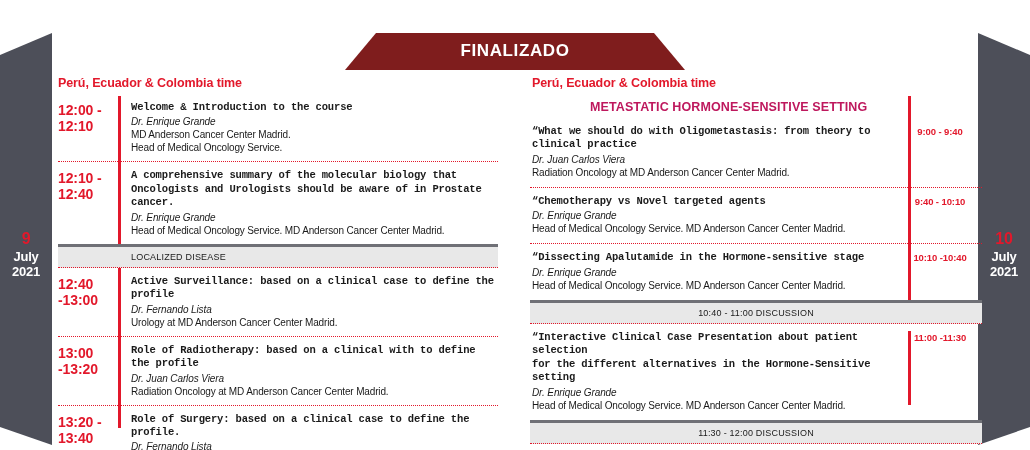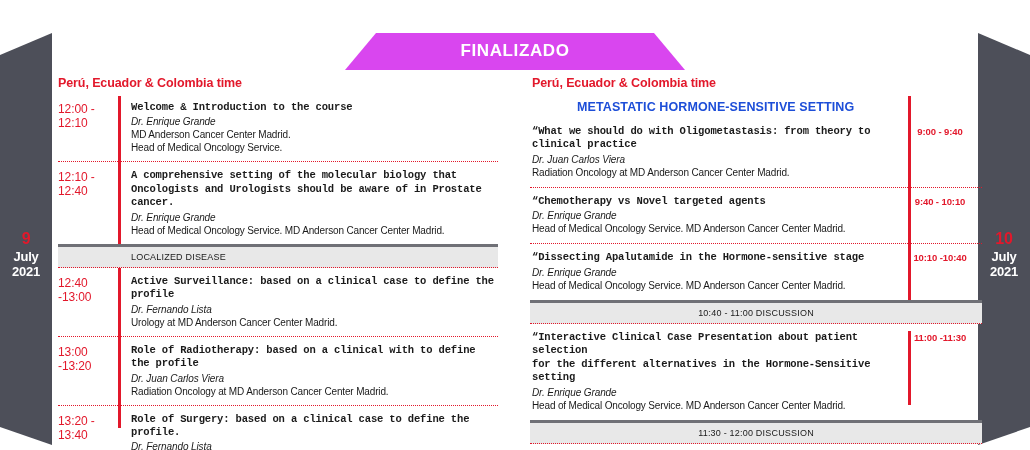--- a/index.html
+++ b/index.html
@@ -61,21 +61,21 @@
     letter-spacing: -0.2px;
   }
 
   
   .banner {
     position: absolute;
     left: 345px;
     top: 33px;
     width: 340px;
     height: 37px;
-    background: #d946ef;
+    background: #7f1d1d;
     clip-path: polygon(31px 0, calc(100% - 31px) 0, 100% 100%, 0 100%);
     color: #ffffff;
     font-size: 17px;
     font-weight: bold;
     letter-spacing: 0.6px;
     display: flex;
     align-items: center;
     justify-content: center;
     box-sizing: border-box;
     padding-bottom: 2px;
@@ -93,25 +93,25 @@
     color: #e2182b;
     font-size: 12.5px;
     font-weight: bold;
     letter-spacing: -0.1px;
     margin: 0 0 4px 0;
     padding-left: 0px;
   }
   .col.right .col-title { padding-left: 2px; }
 
   .section-title {
-    color: #1d4ed8;
+    color: #be185d;
     font-size: 12.5px;
     font-weight: bold;
     letter-spacing: 0.1px;
-    margin: 10px 0 4px 3px;
+    margin: 10px 0 4px 16px;
     padding-left: 44px;
   }
 
   
   .rail-left {
     position: absolute;
     left: 118px;
     top: 96px;
     width: 3px;
     background: #e2182b;
@@ -123,22 +123,22 @@
     display: flex;
     align-items: flex-start;
     padding: 7px 0 7px 0;
     border-bottom: 1px dotted #e2182b;
   }
   .lrow.last { border-bottom: none; }
   .lrow .time {
     width: 62px;
     flex: 0 0 62px;
     color: #e2182b;
-    font-size: 12px;
-    font-weight: normal;
+    font-size: 14px;
+    font-weight: bold;
     letter-spacing: -0.1px;
     padding-top: 1px;
     text-align: left;
   }
   .lrow .body {
     flex: 1 1 auto;
     padding-left: 11px;
   }
 
   .ttl {
@@ -251,21 +251,21 @@
         <div class="ttl">Welcome &amp; Introduction to the course</div>
         <div class="spk">Dr. Enrique Grande</div>
         <div class="aff">MD Anderson Cancer Center Madrid.</div>
         <div class="aff">Head of Medical Oncology Service.</div>
       </div>
     </div>
 
     <div class="lrow last">
       <div class="time">12:10 - 12:40</div>
       <div class="body">
-        <div class="ttl">A comprehensive setting of the molecular biology that Oncologists and Urologists should be aware of in Prostate cancer.</div>
+        <div class="ttl">A comprehensive summary of the molecular biology that Oncologists and Urologists should be aware of in Prostate cancer.</div>
         <div class="spk">Dr. Enrique Grande</div>
         <div class="aff">Head of Medical Oncology Service. MD Anderson Cancer Center Madrid.</div>
       </div>
     </div>
 
     <div class="band">
       <span class="band-label">LOCALIZED DISEASE</span>
     </div>
 
     <div class="lrow">

